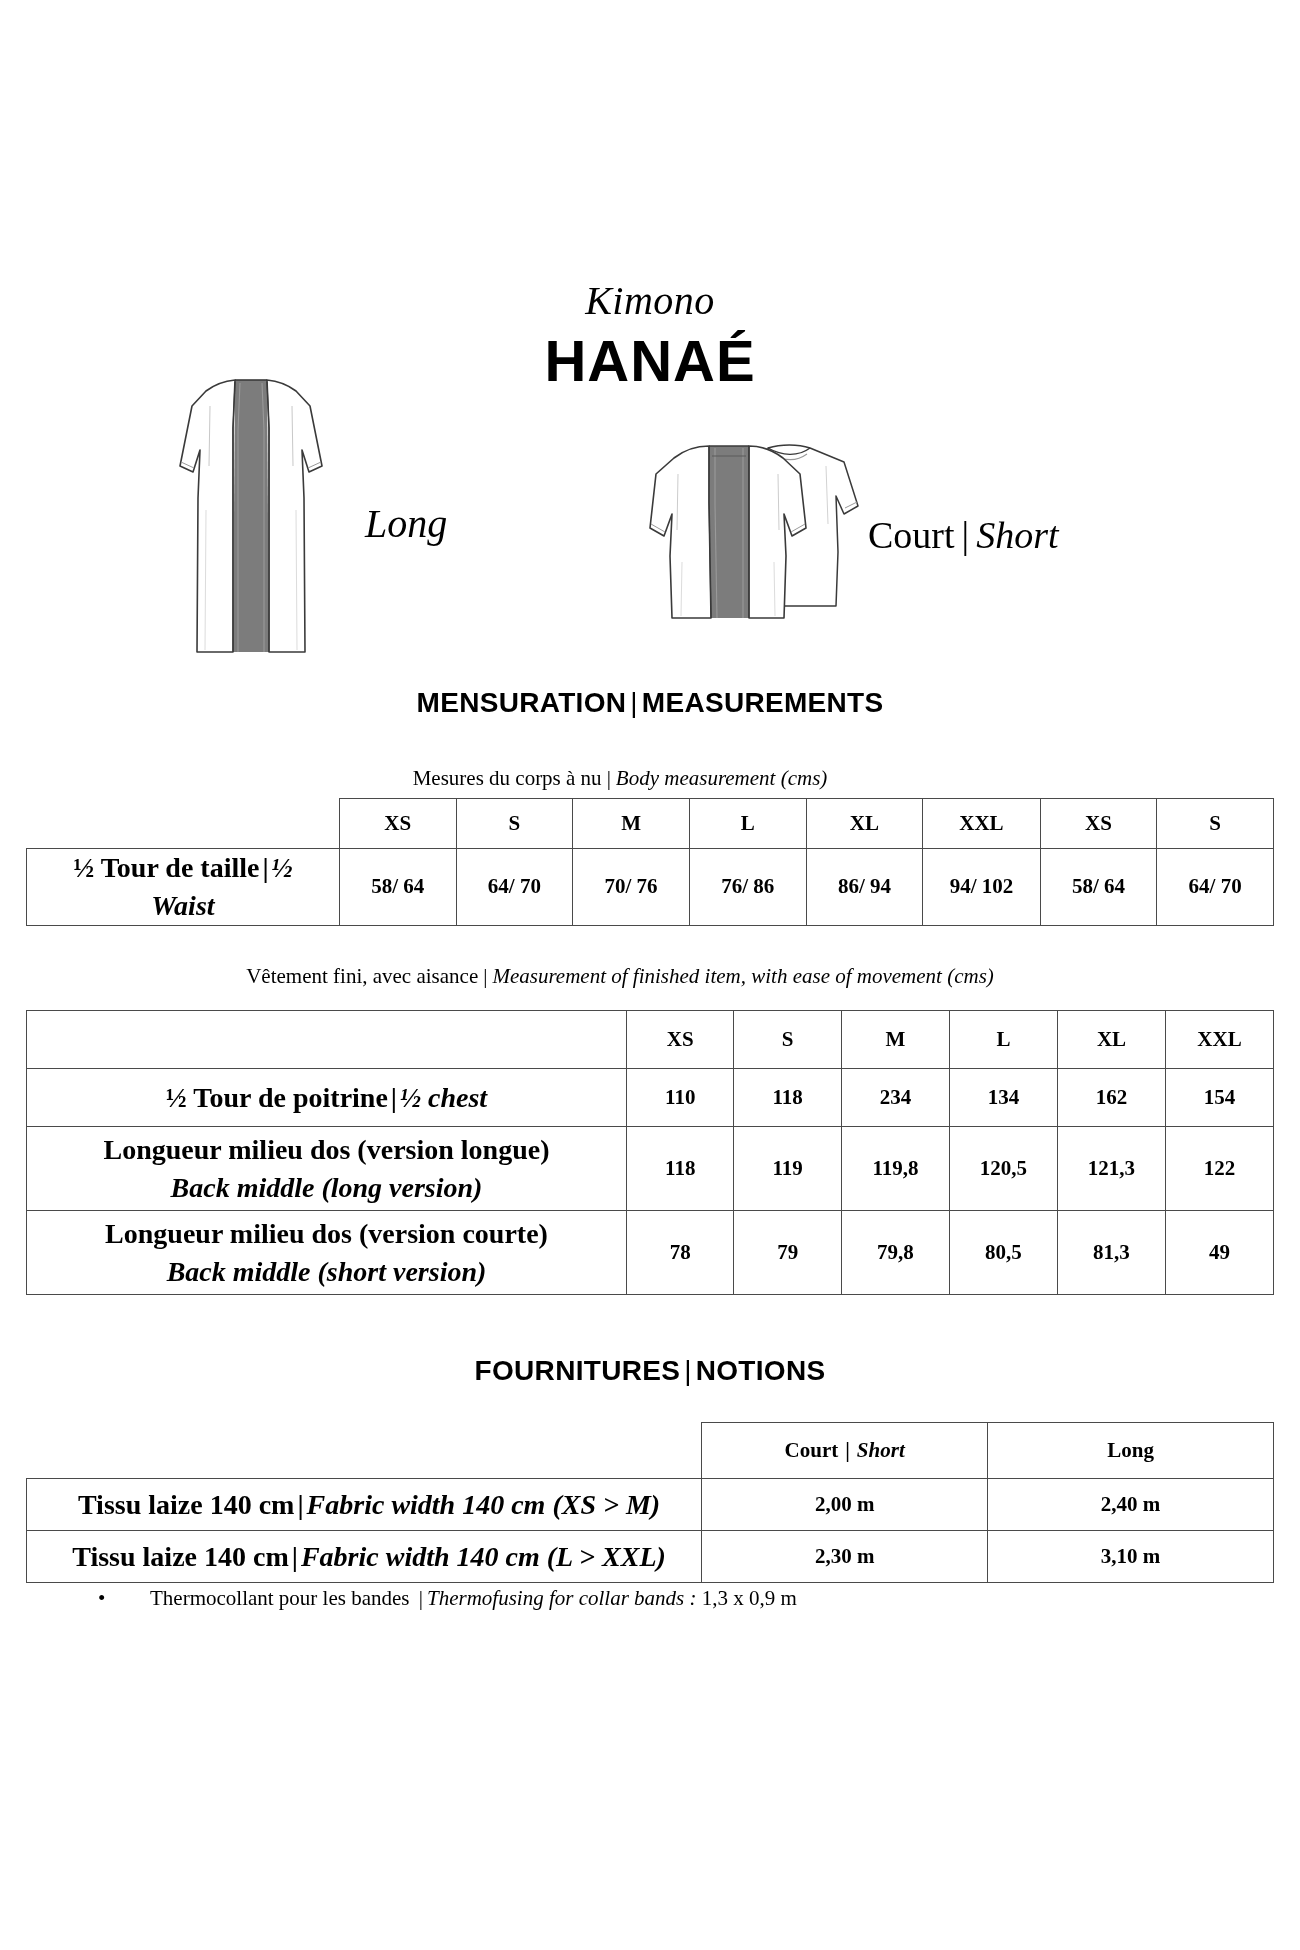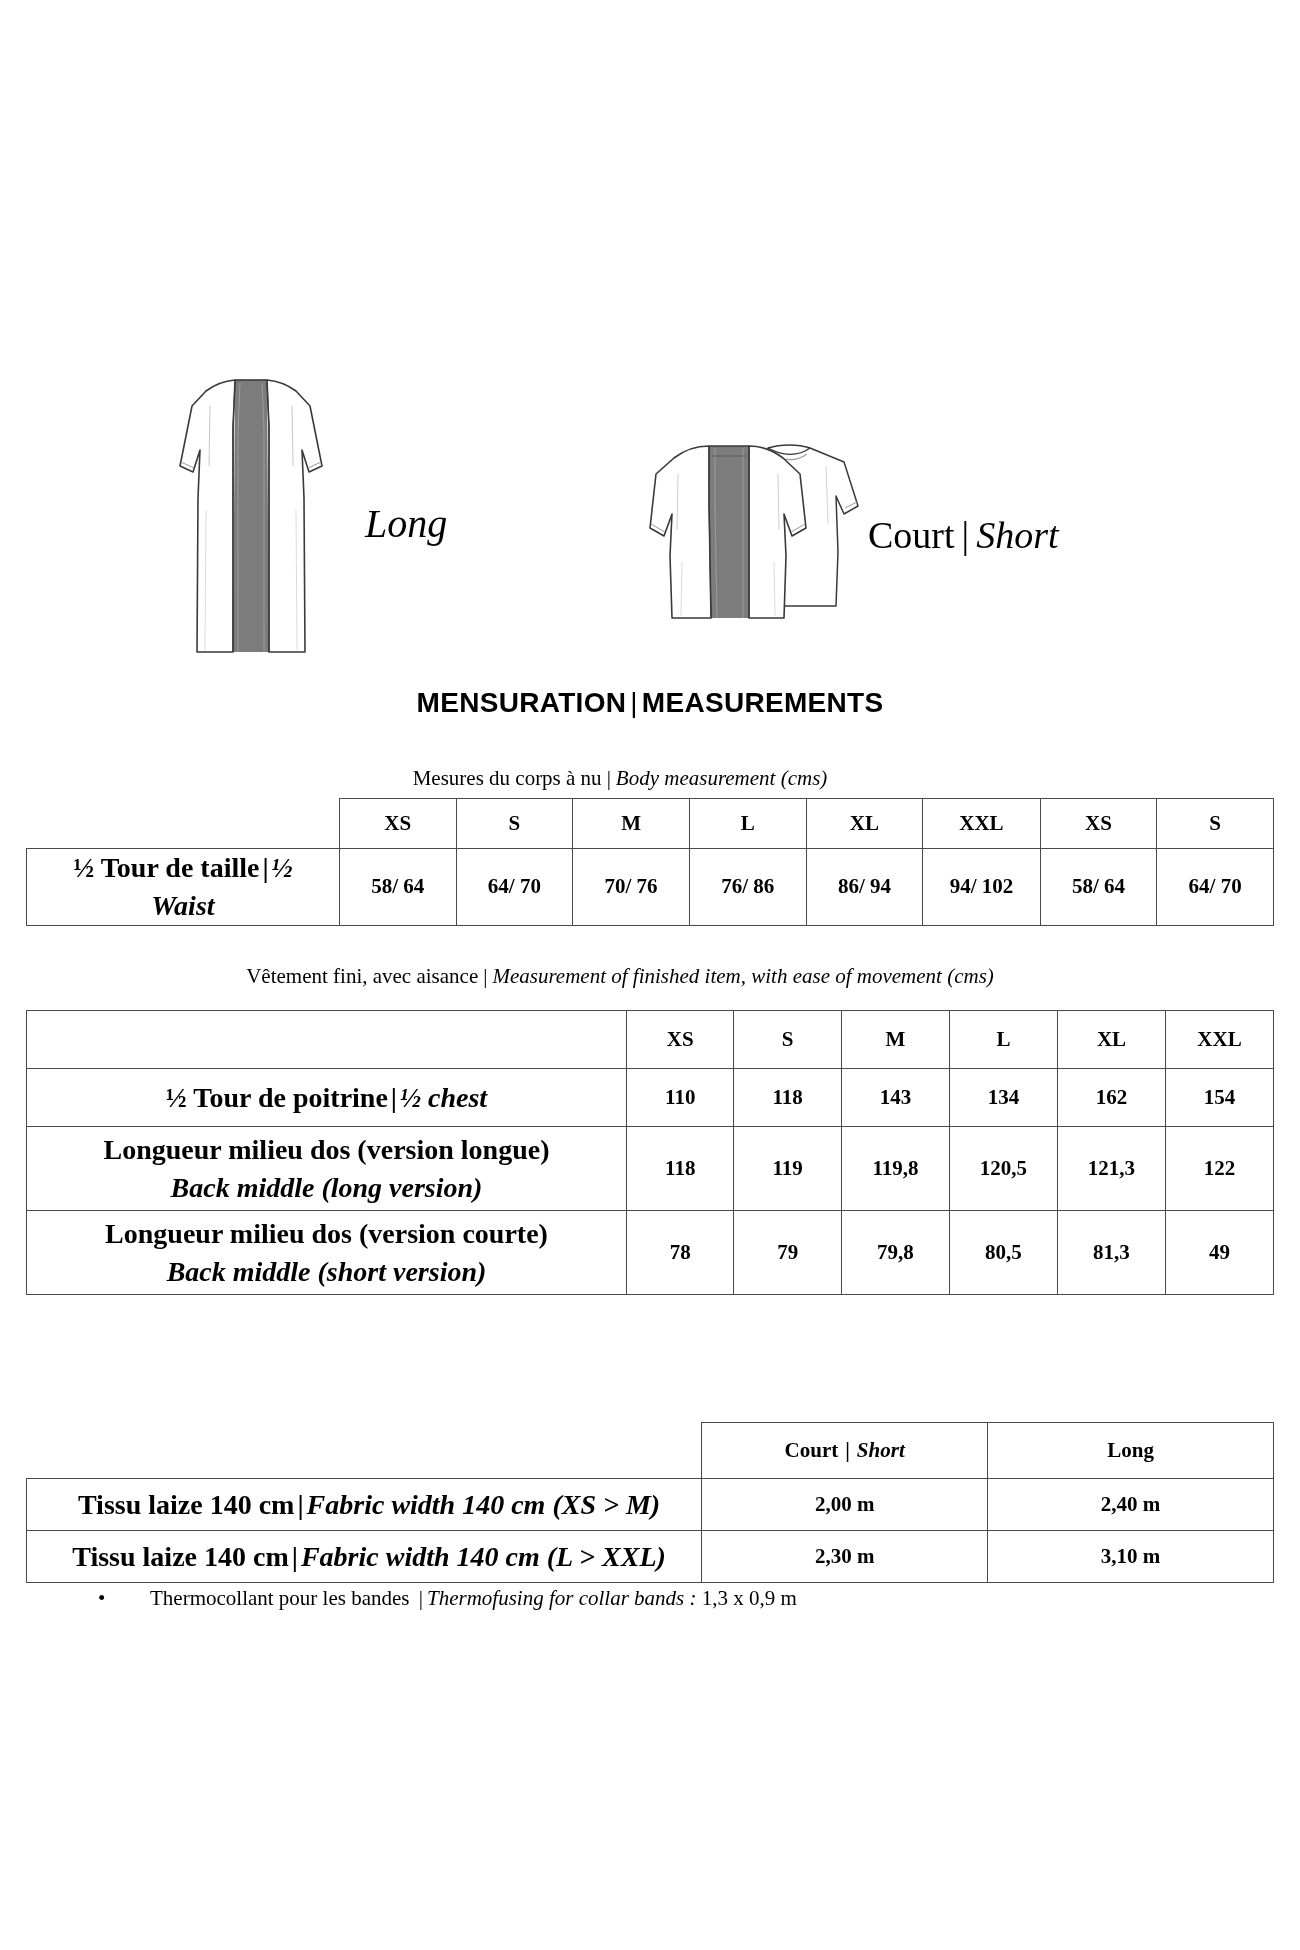--- a/index.html
+++ b/index.html
@@ -184,20 +184,24 @@
     font-size: 21px;
   }
   .bullet-line .it { font-style: italic; }
   .bullet-line .sep2 { padding: 0 4px; }
 </style>
 </head>
 <body>
 
 <div class="page">
 
+  <div class="title-block">
+    <div class="title-kimono">Kimono</div>
+    <div class="title-hanae">HANAÉ</div>
+  </div>
 
   <div class="illus illus-long">
     <svg viewBox="0 0 150 290" width="150" height="290" xmlns="http://www.w3.org/2000/svg">
 
       <path d="M59 10 L91 10 L93 282 L57 282 Z" fill="#7c7c7c"></path>
 
       <path d="M59 10 C48 11 38 15 30 21 L16 36 L4 96 L17 102 L24 80 L22 128 L21 282 L57 282 L57 58 Z" fill="#ffffff" stroke="#3a3a3a" stroke-width="1.6" stroke-linejoin="round"></path>
 
       <path d="M91 10 C102 11 112 15 120 21 L134 36 L146 96 L133 102 L126 80 L128 128 L129 282 L93 282 L93 58 Z" fill="#ffffff" stroke="#3a3a3a" stroke-width="1.6" stroke-linejoin="round"></path>
 
@@ -306,21 +310,21 @@
       <td class="size-col">L</td>
       <td class="size-col">XL</td>
       <td class="size-col">XXL</td>
     </tr>
     <tr class="r1">
       <td class="lbl-col row-label">
         <span>½ Tour de poitrine</span><span class="sep2">|</span><span class="it">½ chest</span>
       </td>
       <td>110</td>
       <td>118</td>
-      <td>143</td>
+      <td>234</td>
       <td>134</td>
       <td>162</td>
       <td>154</td>
     </tr>
     <tr class="r2">
       <td class="lbl-col row-label">
         <div>Longueur milieu  dos (version longue)</div>
         <div class="it">Back middle (long version)</div>
       </td>
       <td>118</td>
@@ -338,20 +342,23 @@
       <td>78</td>
       <td>79</td>
       <td>79,8</td>
       <td>80,5</td>
       <td>81,3</td>
       <td>49</td>
     </tr>
   </tbody>
     </table>
 
+  <div class="section-heading" id="heading-fournitures">
+    <span>FOURNITURES</span><span class="bar">|</span><span>NOTIONS</span>
+  </div>
 
   <table id="table-notions">
     <tbody>
         <tr class="hdr">
       <td class="no-border lbl-col"></td>
       <td class="v-col">
         <span>Court</span><span class="sep">|</span><span style="font-style:italic">Short</span>
       </td>
       <td class="v-col">Long</td>
     </tr>

